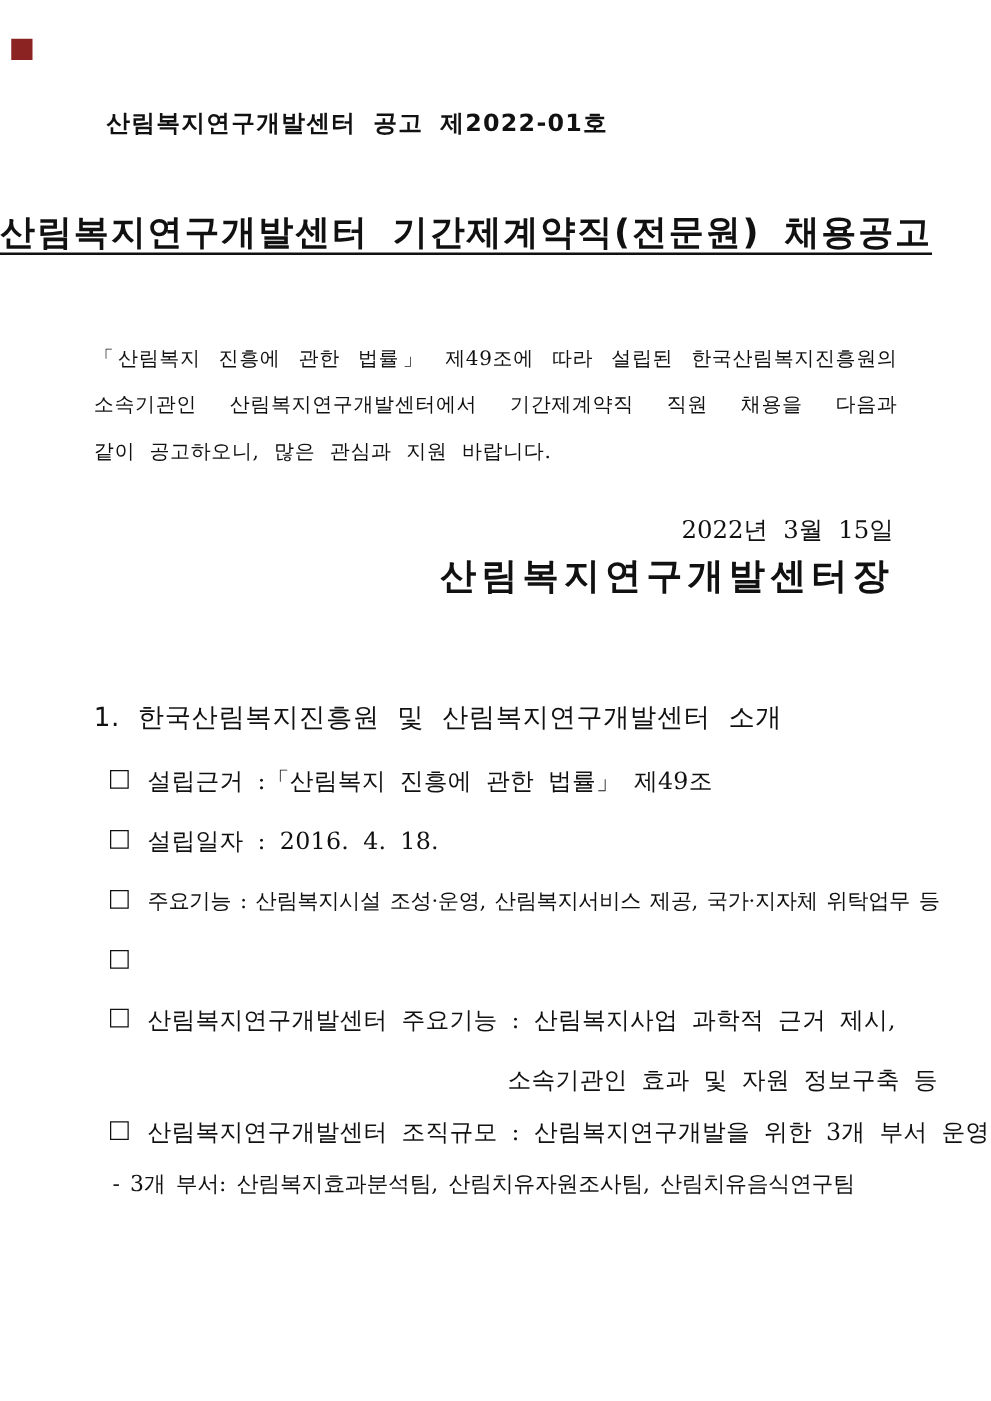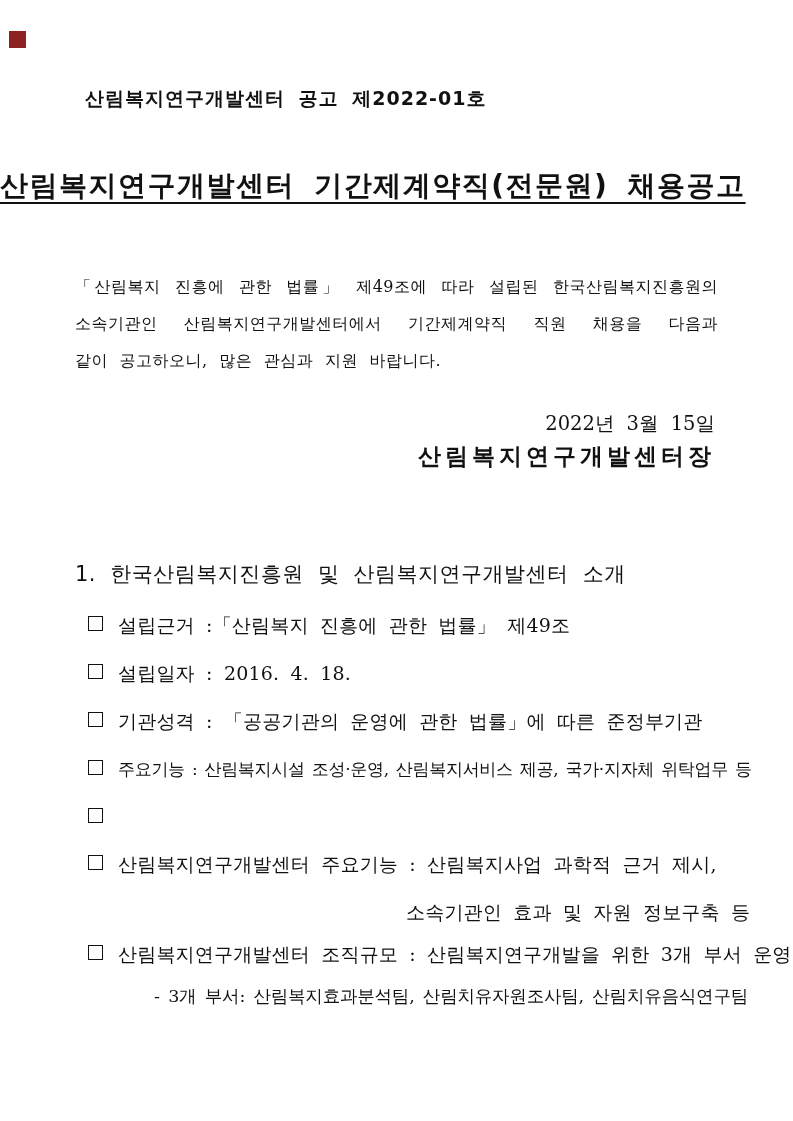--- a/index.html
+++ b/index.html
@@ -35,21 +35,21 @@
   }
   .intro .justline { text-align:justify; text-align-last:justify; }
   .date-line {
     position:absolute; left:75px; top:410px; width:640px;
     text-align:right; font-size:19.5px; word-spacing:6px;
   }
   .signer-line {
     position:absolute; left:75px; top:441px; width:640px;
     text-align:right;
     font-family:Liberation Mono, monospace;
-    font-weight:bold; font-size:23px; letter-spacing:4px;
+    font-weight:bold; font-size:29px; letter-spacing:4px;
   }
   .section-heading {
     position:absolute; left:75px; top:560px;
     font-family:"DejaVu Sans","Liberation Sans",sans-serif;
     font-weight:normal; font-size:21px; letter-spacing:0.5px; word-spacing:7px;
   }
   .bullet-list {
     position:absolute; left:88px; top:612px; width:660px;
     list-style:none;
   }
@@ -73,21 +73,20 @@
     padding-left:288px;
     margin-top:22px;
     white-space:nowrap;
   }
   .subline {
     display:block;
     margin-left:-28px;
     margin-top:16px;
     font-size:17.5px; letter-spacing:-0.2px; word-spacing:3px;
     white-space:nowrap;
-    text-align:right;
   }
   .gap-after-cont { margin-bottom:16px;margin-top:20px; }
 </style>
 </head>
 <body>
 
 <div class="page">
 
   <div class="corner-mark"></div>
 
@@ -112,24 +111,20 @@
     <li class="bullet-item">
       <span class="checkbox"></span>
       <span>설립근거 :「산림복지 진흥에 관한 법률」 제49조</span>
     </li>
 
     <li class="bullet-item">
       <span class="checkbox"></span>
       <span>설립일자 : 2016. 4. 18.</span>
     </li>
 
-    <li class="bullet-item">
-      <span class="checkbox"></span>
-      <span>기관성격 : 「공공기관의 운영에 관한 법률」에 따른 준정부기관</span>
-    </li>
 
     <li class="bullet-item tight">
       <span class="checkbox"></span>
       <span>주요기능 : 산림복지시설 조성·운영, 산림복지서비스 제공, 국가·지자체 위탁업무 등</span>
     </li>
 
     <li class="bullet-item">
       <span class="checkbox"></span>
     </li>
 

